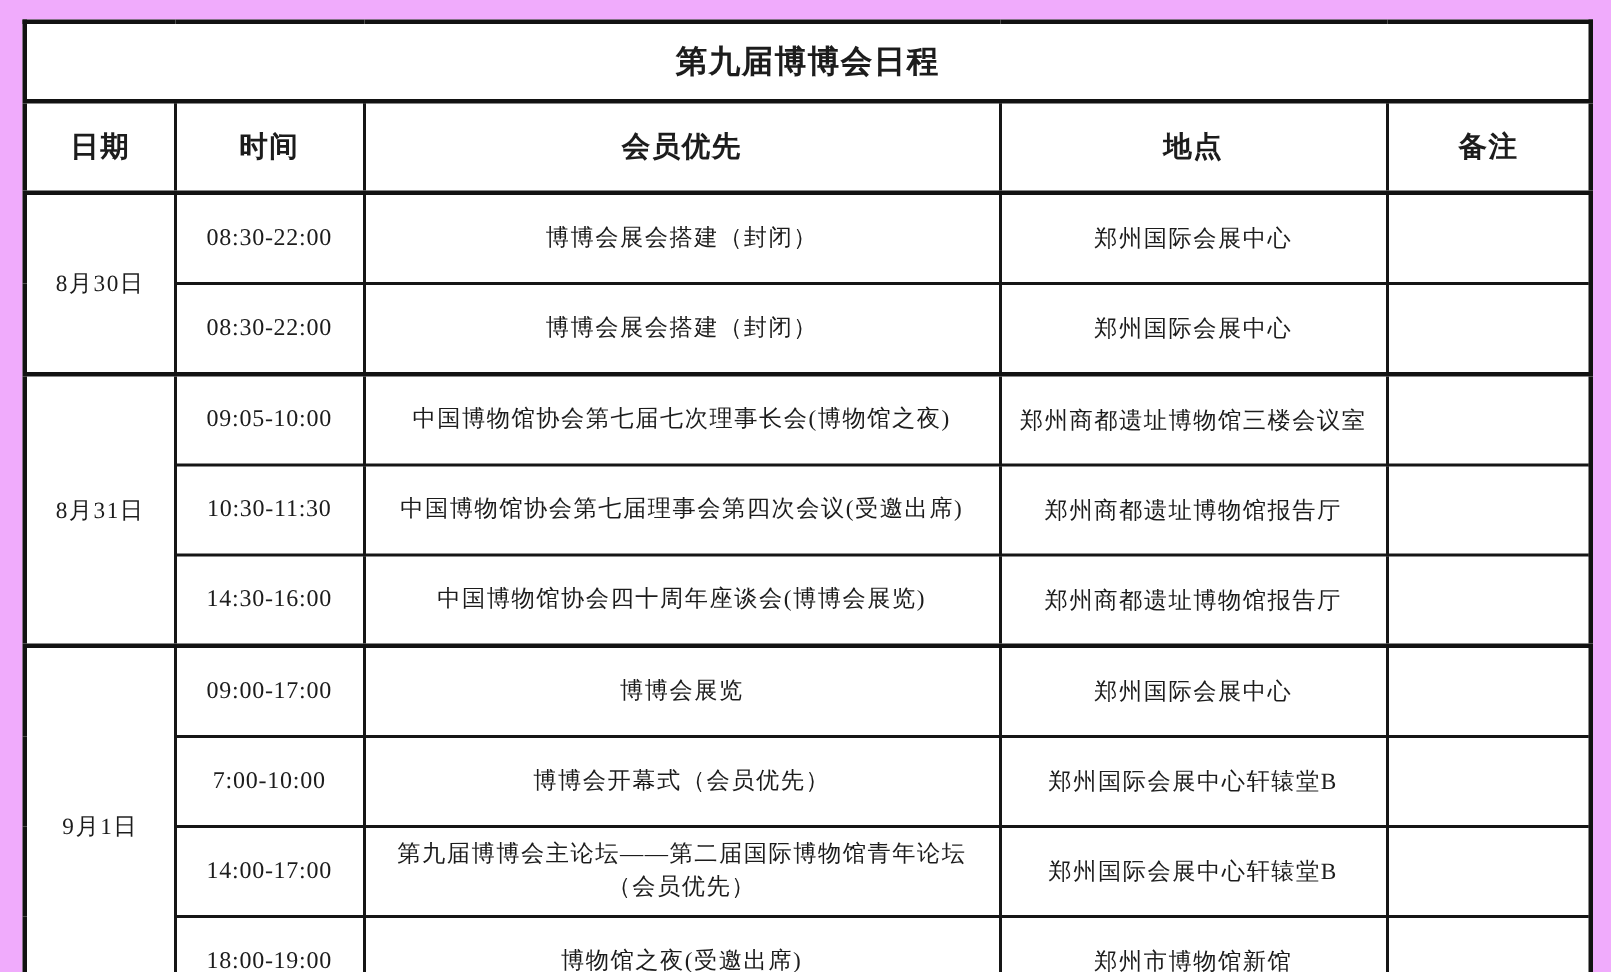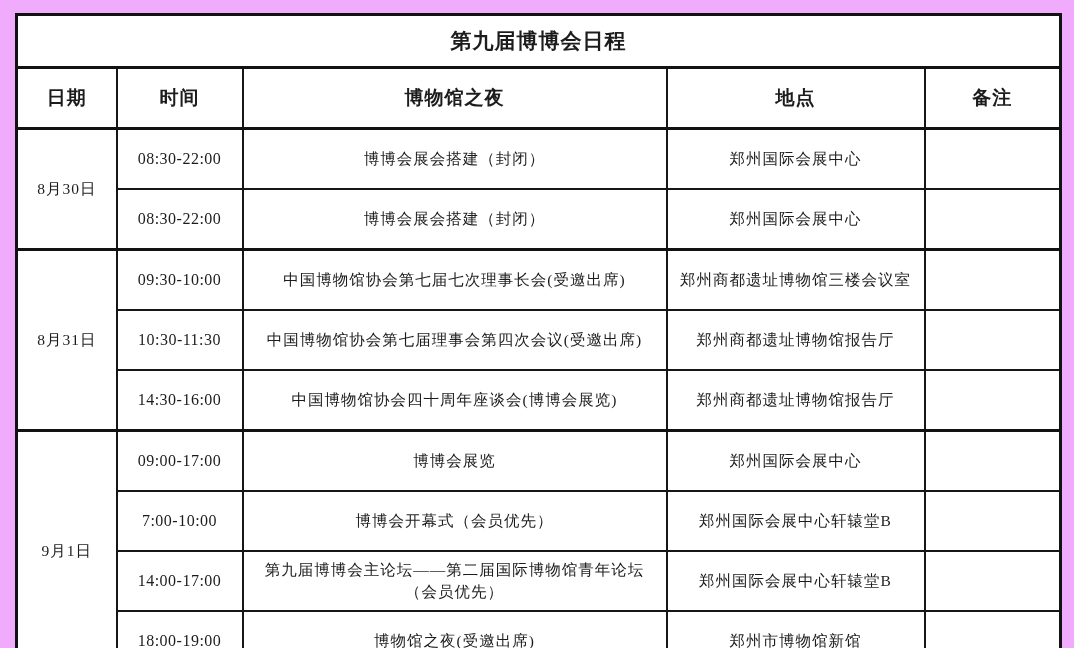--- a/index.html
+++ b/index.html
@@ -94,43 +94,43 @@
     </colgroup>
 
     <tbody>
         <tr class="title-row">
       <th colspan="5">第九届博博会日程</th>
     </tr>
 
     <tr class="header-row">
       <th>日期</th>
       <th>时间</th>
-      <th>博物馆之夜</th>
+      <th>会员优先</th>
       <th>地点</th>
       <th>备注</th>
     </tr>
 
     <tr class="body-row group-start">
       <td class="date" rowspan="2">8月30日</td>
       <td class="time">08:30-22:00</td>
       <td class="activity">博博会展会搭建（封闭）</td>
       <td class="location">郑州国际会展中心</td>
       <td class="note"></td>
     </tr>
     <tr class="body-row">
       <td class="time">08:30-22:00</td>
       <td class="activity">博博会展会搭建（封闭）</td>
       <td class="location">郑州国际会展中心</td>
       <td class="note"></td>
     </tr>
 
     <tr class="body-row group-start">
       <td class="date" rowspan="3">8月31日</td>
-      <td class="time">09:30-10:00</td>
-      <td class="activity">中国博物馆协会第七届七次理事长会(受邀出席)</td>
+      <td class="time">09:05-10:00</td>
+      <td class="activity">中国博物馆协会第七届七次理事长会(博物馆之夜)</td>
       <td class="location">郑州商都遗址博物馆三楼会议室</td>
       <td class="note"></td>
     </tr>
     <tr class="body-row">
       <td class="time">10:30-11:30</td>
       <td class="activity">中国博物馆协会第七届理事会第四次会议(受邀出席)</td>
       <td class="location">郑州商都遗址博物馆报告厅</td>
       <td class="note"></td>
     </tr>
     <tr class="body-row">

